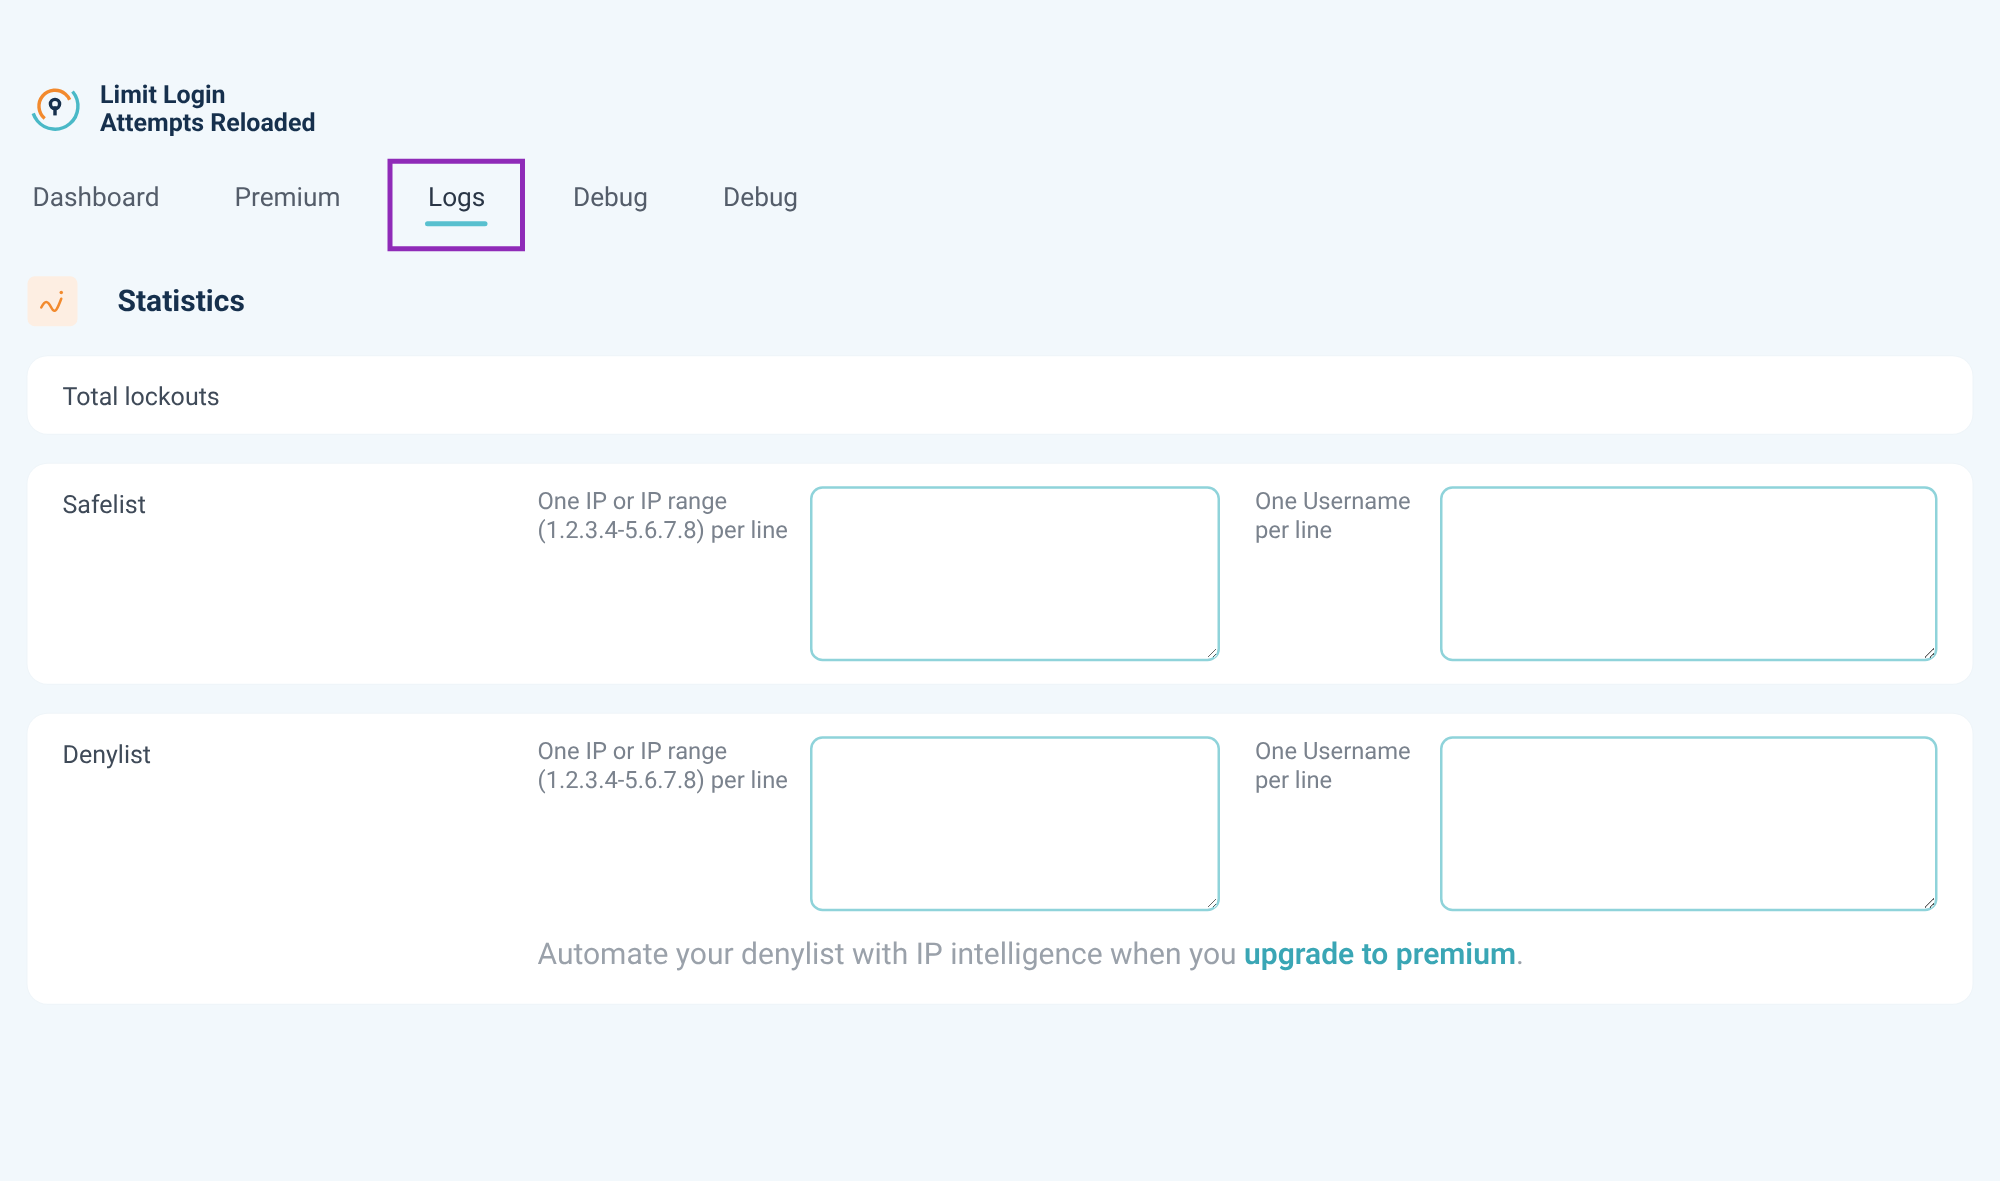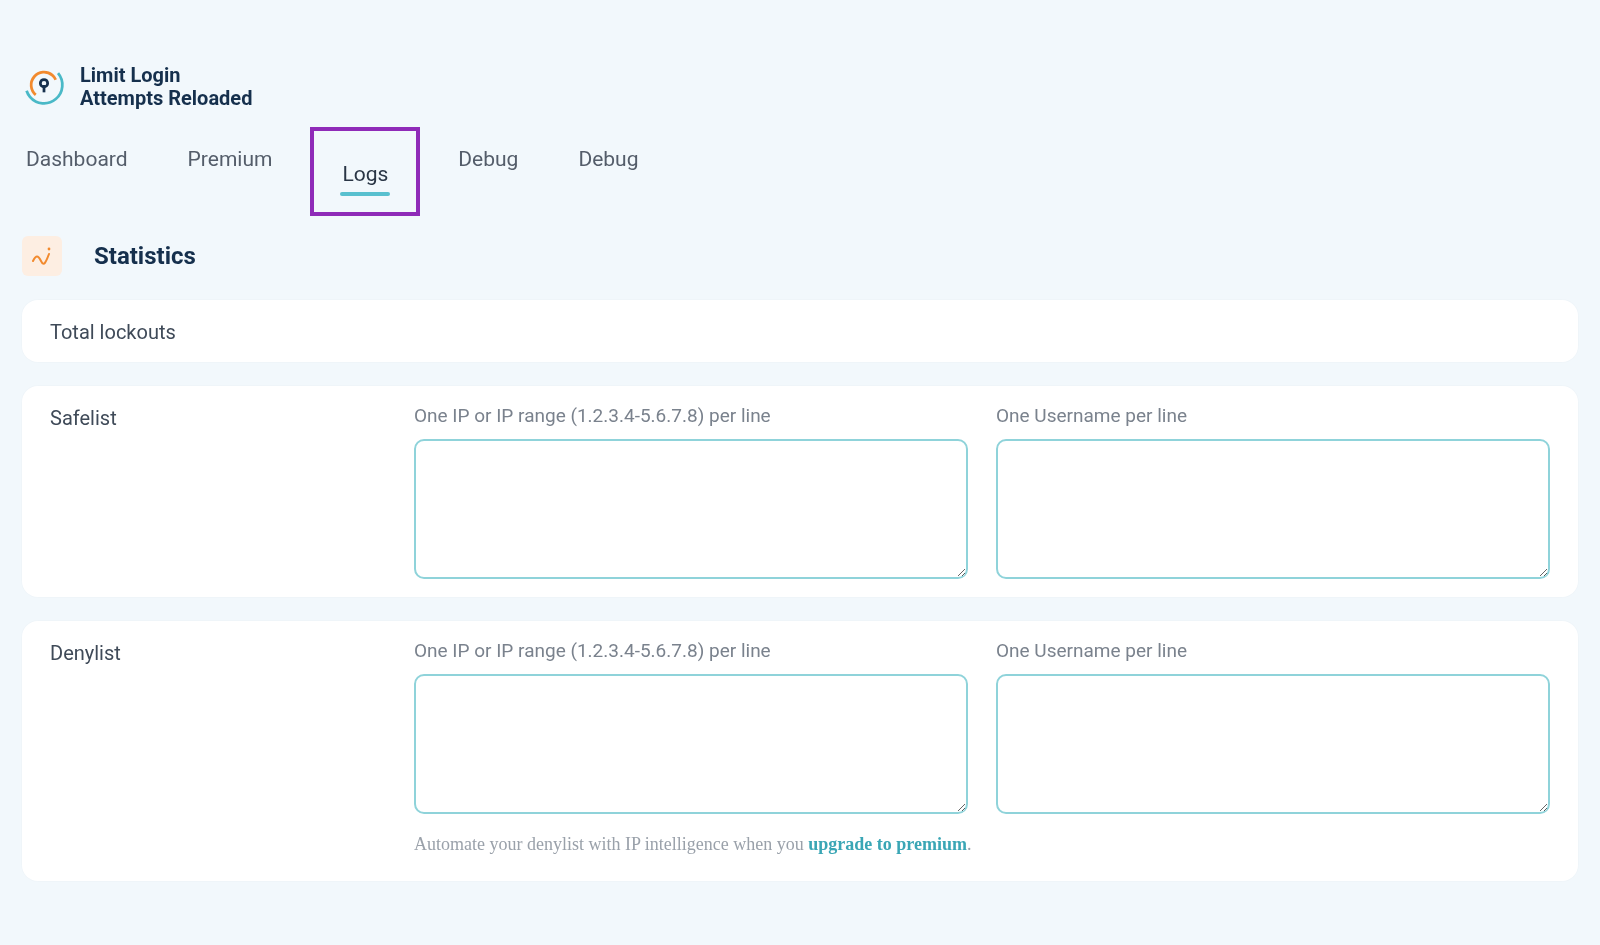--- a/index.html
+++ b/index.html
@@ -42,21 +42,21 @@
   .nav-item.active::after {
     content: "";
     position: absolute;
     left: 2px; right: 2px; bottom: 4px;
     height: 4px;
     border-radius: 2px;
     background: #58c0cf;
   }
   .highlight-box {
     border: 4px solid #8f2bb8;
-    padding: 25px 24px 12px 24px;
+    padding: 10px 24px 12px 24px;
     margin: -14px -18px;
   }
   
   .section-heading {
     display: flex;
     align-items: center;
     gap: 32px;
     padding: 8px 0 24px 0;
   }
   .section-heading .icon-box {
@@ -70,21 +70,21 @@
     font-weight: 700;
     color: #16304d;
   }
   
   .card {
     background: #ffffff;
     border-radius: 16px;
     padding: 18px 28px;
     margin-bottom: 24px;
     display: flex;
-    gap: 16px;
+    gap: 32px;
     box-shadow: 0 0 0 1px rgba(0,0,0,0.01);
   }
   .card .left-label {
     width: 348px;
     flex: 0 0 348px;
     font-size: 20px;
     color: #3f4a58;
     padding-top: 2px;
   }
   .card .content {
@@ -97,44 +97,43 @@
   }
   
   .tcols {
     display: flex;
     gap: 28px;
     width: 100%;
   }
   .tcol {
     flex: 1;
     display: flex;
-    flex-direction: column;
+    flex-direction: row;
     gap: 12px;
   }
   .field-label {
     font-size: 19px;
     color: #7a828d;
   }
   textarea.list-input {
     width: 100%;
     height: 140px;
     border: 2px solid #8fd3da;
     border-radius: 10px;
     padding: 10px 12px;
     font-family: inherit;
     font-size: 16px;
     resize: both;
     background: #ffffff;
     color: #2a3646;
   }
   .foot-note {
-    font-size: 18px;
+    font-size: 24px;
     color: #9aa1aa;
     padding-top: 14px;
-    font-family: Liberation Serif, serif;
   }
   .foot-note a { color: #3aa6b5; text-decoration: none; font-weight: 600; }
 </style>
 </head>
 <body>
 
 <div class="header">
   <span>
     <svg width="44" height="44" viewBox="0 0 48 48">
       <circle cx="24" cy="24" r="20" fill="none" stroke="#4ab9c7" stroke-width="3" stroke-dasharray="70 200" transform="rotate(-40 24 24)"></circle>

